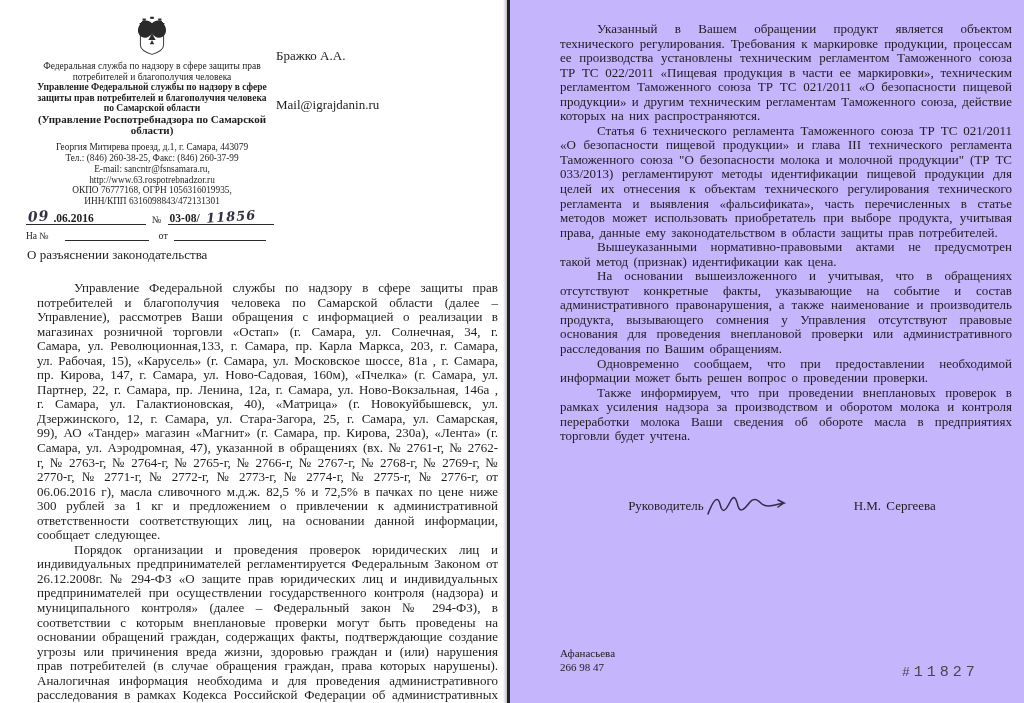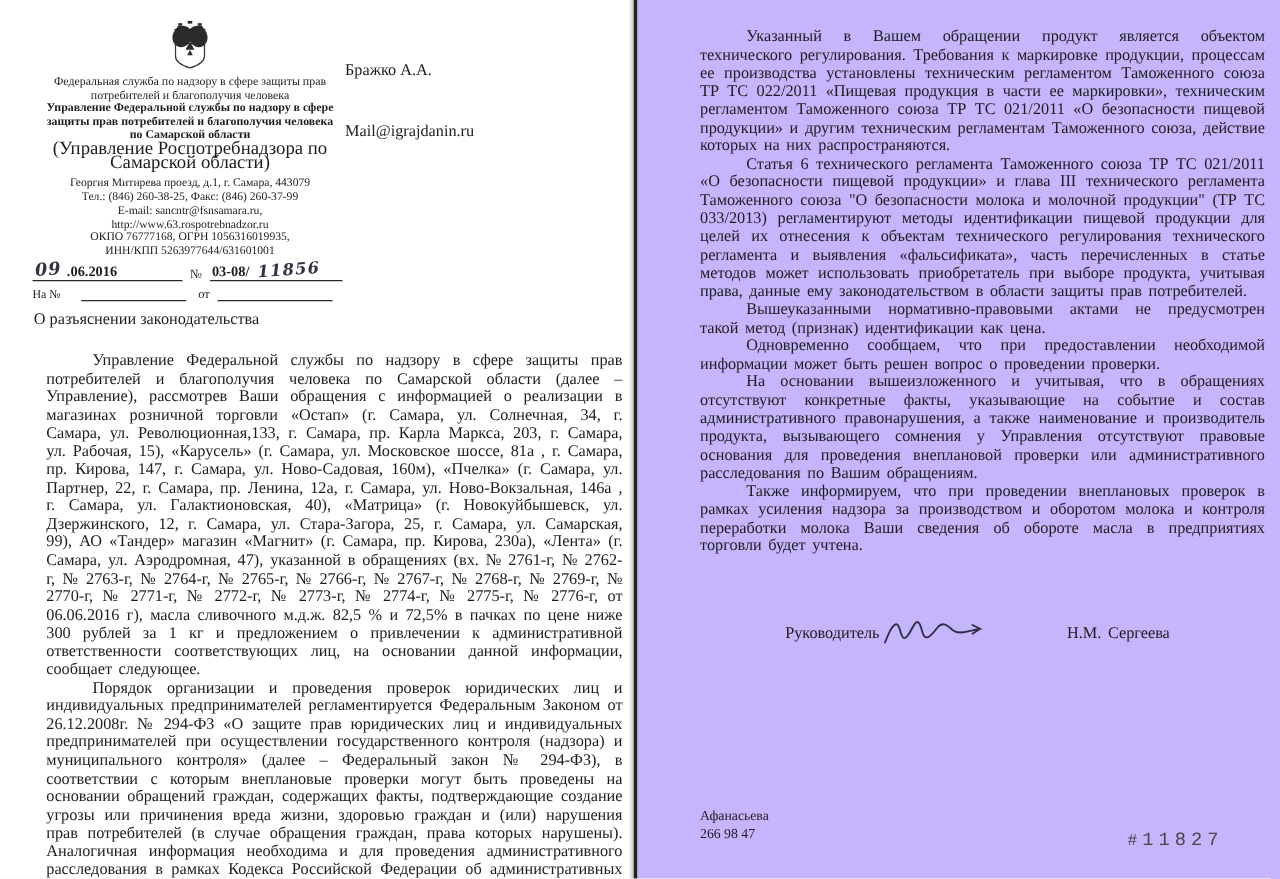--- a/index.html
+++ b/index.html
@@ -9,21 +9,21 @@
   .page-left{position:absolute;left:0;top:0;width:507px;height:703px;background:#fff;}
   .page-divider{position:absolute;left:507px;top:0;width:3px;height:703px;background:#222;}
   .page-right{position:absolute;left:510px;top:0;width:514px;height:703px;background:#c4b5fd;}
   .edge-shade{position:absolute;left:503px;top:0;width:4px;height:703px;
               background:linear-gradient(to right,rgba(0,0,0,0),rgba(0,0,0,.25));}
   
   .letterhead{position:absolute;left:34px;top:16px;width:236px;text-align:center;}
   .emblem-wrap{height:42px;margin-bottom:3px;}
   .lh-l1{font-size:9.5px;line-height:10.6px;}
   .lh-l2{font-size:9.5px;line-height:10.6px;font-weight:bold;}
-  .lh-l3{font-size:15px;line-height:10.6px;font-weight:normal;text-align:center;}
+  .lh-l3{font-size:11px;line-height:10.6px;font-weight:bold;text-align:center;}
   .lh-contact{margin-top:7px;font-size:9.3px;line-height:10.8px;}
   
   .reg-block{position:absolute;left:26px;top:208px;width:250px;font-size:11px;}
   .reg-row{display:flex;align-items:flex-end;margin-bottom:3px;}
   .u{border-bottom:1.2px solid #2a2a2a;display:flex;align-items:flex-end;}
   .grp-date{width:118px;padding-left:2px;}
   .grp-no{width:104px;padding-left:2px;}
   .lbl-no{margin:0 6px;font-size:10px;}
   .blank1{width:84px;height:12px;}
   .blank2{width:92px;height:12px;}
@@ -84,21 +84,21 @@
       </div>
       <div class="lh-l1">Федеральная служба по надзору в сфере защиты прав потребителей и благополучия человека</div>
       <div class="lh-l2">Управление Федеральной службы по надзору в сфере защиты прав потребителей и благополучия человека по Самарской области</div>
       <div class="lh-l3">(Управление Роспотребнадзора по Самарской области)</div>
       <div class="lh-contact">
         <div>Георгия Митирева проезд, д.1, г. Самара, 443079</div>
         <div>Тел.: (846) 260-38-25, Факс: (846) 260-37-99</div>
         <div>E-mail: sancntr@fsnsamara.ru,</div>
         <div>http://www.63.rospotrebnadzor.ru</div>
         <div>ОКПО 76777168, ОГРН 1056316019935,</div>
-        <div>ИНН/КПП 5263977644/631601001</div>
+        <div>ИНН/КПП 6316098843/472131301</div>
       </div>
     </div>
 
     <div class="reg-block">
       <div class="reg-row">
         <span class="u grp-date">
           <span class="hand">09</span>
           <span class="bold">.06.2016</span>
         </span>
         <span class="lbl-no">№</span>
@@ -130,22 +130,22 @@
 
   <div class="edge-shade"></div>
   <div class="page-divider"></div>
 
   <div class="page-right">
 
     <div class="body2">
       <p>Указанный в Вашем обращении продукт является объектом технического регулирования. Требования к маркировке продукции, процессам ее производства установлены техническим регламентом Таможенного союза ТР ТС 022/2011 «Пищевая продукция в части ее маркировки», техническим регламентом Таможенного союза ТР ТС 021/2011 «О безопасности пищевой продукции» и другим техническим регламентам Таможенного союза, действие которых на них распространяются.</p>
       <p>Статья 6 технического регламента Таможенного союза ТР ТС 021/2011 «О безопасности пищевой продукции» и глава III технического регламента Таможенного союза "О безопасности молока и молочной продукции" (ТР ТС 033/2013) регламентируют методы идентификации пищевой продукции для целей их отнесения к объектам технического регулирования технического регламента и выявления «фальсификата», часть перечисленных в статье методов может использовать приобретатель при выборе продукта, учитывая права, данные ему законодательством в области защиты прав потребителей.</p>
       <p>Вышеуказанными нормативно-правовыми актами не предусмотрен такой метод (признак) идентификации как цена.</p>
+      <p>На основании вышеизложенного и учитывая, что в обращениях отсутствуют конкретные факты, указывающие на событие и состав административного правонарушения, а также наименование и производитель продукта, вызывающего сомнения у Управления отсутствуют правовые основания для проведения внеплановой проверки или административного расследования по Вашим обращениям.</p>
       <p>Одновременно сообщаем, что при предоставлении необходимой информации может быть решен вопрос о проведении проверки.</p>
-      <p>На основании вышеизложенного и учитывая, что в обращениях отсутствуют конкретные факты, указывающие на событие и состав административного правонарушения, а также наименование и производитель продукта, вызывающего сомнения у Управления отсутствуют правовые основания для проведения внеплановой проверки или административного расследования по Вашим обращениям.</p>
       <p>Также информируем, что при проведении внеплановых проверок в рамках усиления надзора за производством и оборотом  молока и контроля переработки молока Ваши сведения об обороте масла в предприятиях торговли будет учтена.</p>
 
       <div class="sig-row">
         <span class="sig-pos">Руководитель</span>
         <span class="sig-scrawl">
           <svg width="90" height="30" viewBox="0 0 90 30" xmlns="http://www.w3.org/2000/svg">
             <path d="M4,24 C10,8 14,6 16,14 C18,22 20,24 26,12 C30,4 32,8 34,16 C36,23 40,20 46,12 C50,7 54,10 58,14 C63,18 70,15 80,13 L74,10 M80,13 L74,17" fill="none" stroke="#2f2f44" stroke-width="1.5" stroke-linecap="round"></path>
           </svg>
         </span>
         <span class="sig-name">Н.М. Сергеева</span>

